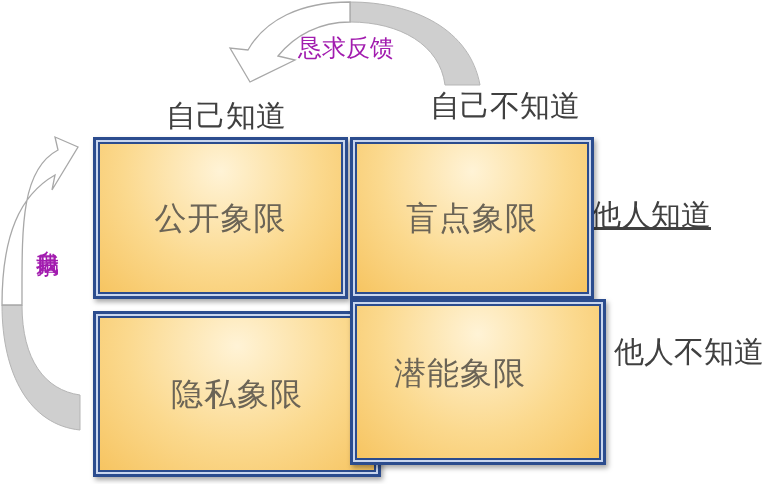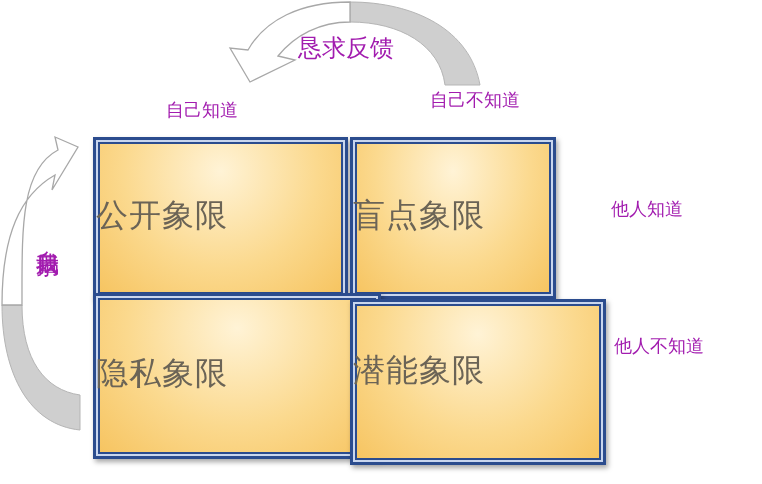--- a/index.html
+++ b/index.html
@@ -1,26 +1,26 @@
 <!DOCTYPE html>
 <html><head>
 <meta charset="utf-8">
 <style>
   html, body { margin: 0; padding: 0; background: #ffffff; }
   body { width: 762px; height: 484px; position: relative; overflow: hidden;
          font-family: "DejaVu Sans", "Liberation Sans", sans-serif; }
   .abs { position: absolute; }
-  .blue-label { color: #a21caf; font-size: 18px; white-space: nowrap; line-height: 1; }
+  .blue-label { color: #404040; font-size: 30px; white-space: nowrap; line-height: 1; }
   .cell {
     position: absolute;
     box-sizing: border-box;
     border: 3px solid #2b4c8e;
     box-shadow: inset 0 0 0 2px #c9d6ee, inset 0 0 0 4px #2b4c8e, 2px 3px 5px rgba(0,0,0,0.35);
     background: radial-gradient(ellipse at 50% 20%, #fff3d6 0%, #fbd98e 55%, #f6c35e 100%);
-    display: flex; align-items: center; justify-content: flex-start; font-family: Liberation Mono, monospace;
+    display: flex; align-items: center; justify-content: center;
   }
   .cell-label { color: #6b6456; font-size: 32px; letter-spacing: 1px; line-height: 1; }
   .arrow-text { color: #a21caf; font-size: 24px; line-height: 1; }
   .vert { writing-mode: vertical-rl; text-orientation: upright; letter-spacing: 2px; }
 </style>
 </head>
 <body>
 
 <svg class="abs" style="left:200px; top:0px;" width="290" height="90" viewBox="0 0 290 90">
 
@@ -34,27 +34,27 @@
 
   <path d="M80,295 C30,290 2,240 2,170 L22,170 C22,225 45,255 80,260 Z" fill="#cfcfcf" stroke="#b5b5b5" stroke-width="1"></path>
 
   <path d="M2,170 C2,100 20,60 55,40 L52,55 L78,12 L55,2 L58,15 C20,35 22,95 22,170 Z" fill="#ffffff" stroke="#a8a8a8" stroke-width="1.3"></path>
 </svg>
 <div class="abs arrow-text vert" style="left:36px; top:232px; font-size:23px;">自我揭示</div>
 
 <div class="abs blue-label" style="left:166px; top:101px;">自己知道</div>
 <div class="abs blue-label" style="left:400px; top:91px;margin-left:30px;">自己不知道</div>
 
-<div class="abs blue-label" style="left:611px; top:200px;">他人知道</div>
+<div class="abs blue-label" style="left:591px; top:200px;text-decoration:underline;">他人知道</div>
 <div class="abs blue-label" style="left:614px; top:337px;">他人不知道</div>
 
 <div class="cell" style="left:93px; top:137px; width:255px; height:162px;">
   <span class="cell-label">公开象限</span>
 </div>
-<div class="cell" style="left:350px; top:137px; width:206px; height:162px;">
+<div class="cell" style="left:350px; top:137px; width:244px; height:162px;">
   <span class="cell-label">盲点象限</span>
 </div>
-<div class="cell" style="left:93px; top:293px; width:288px; height:166px;">
+<div class="cell" style="left:93px; top:311px; width:288px; height:166px;">
   <span class="cell-label">隐私象限</span>
 </div>
 <div class="cell" style="left:350px; top:299px; width:256px; height:166px;">
   <span class="cell-label" style="margin-right:36px; margin-bottom:18px;">潜能象限</span>
 </div>
 
 </body></html>

